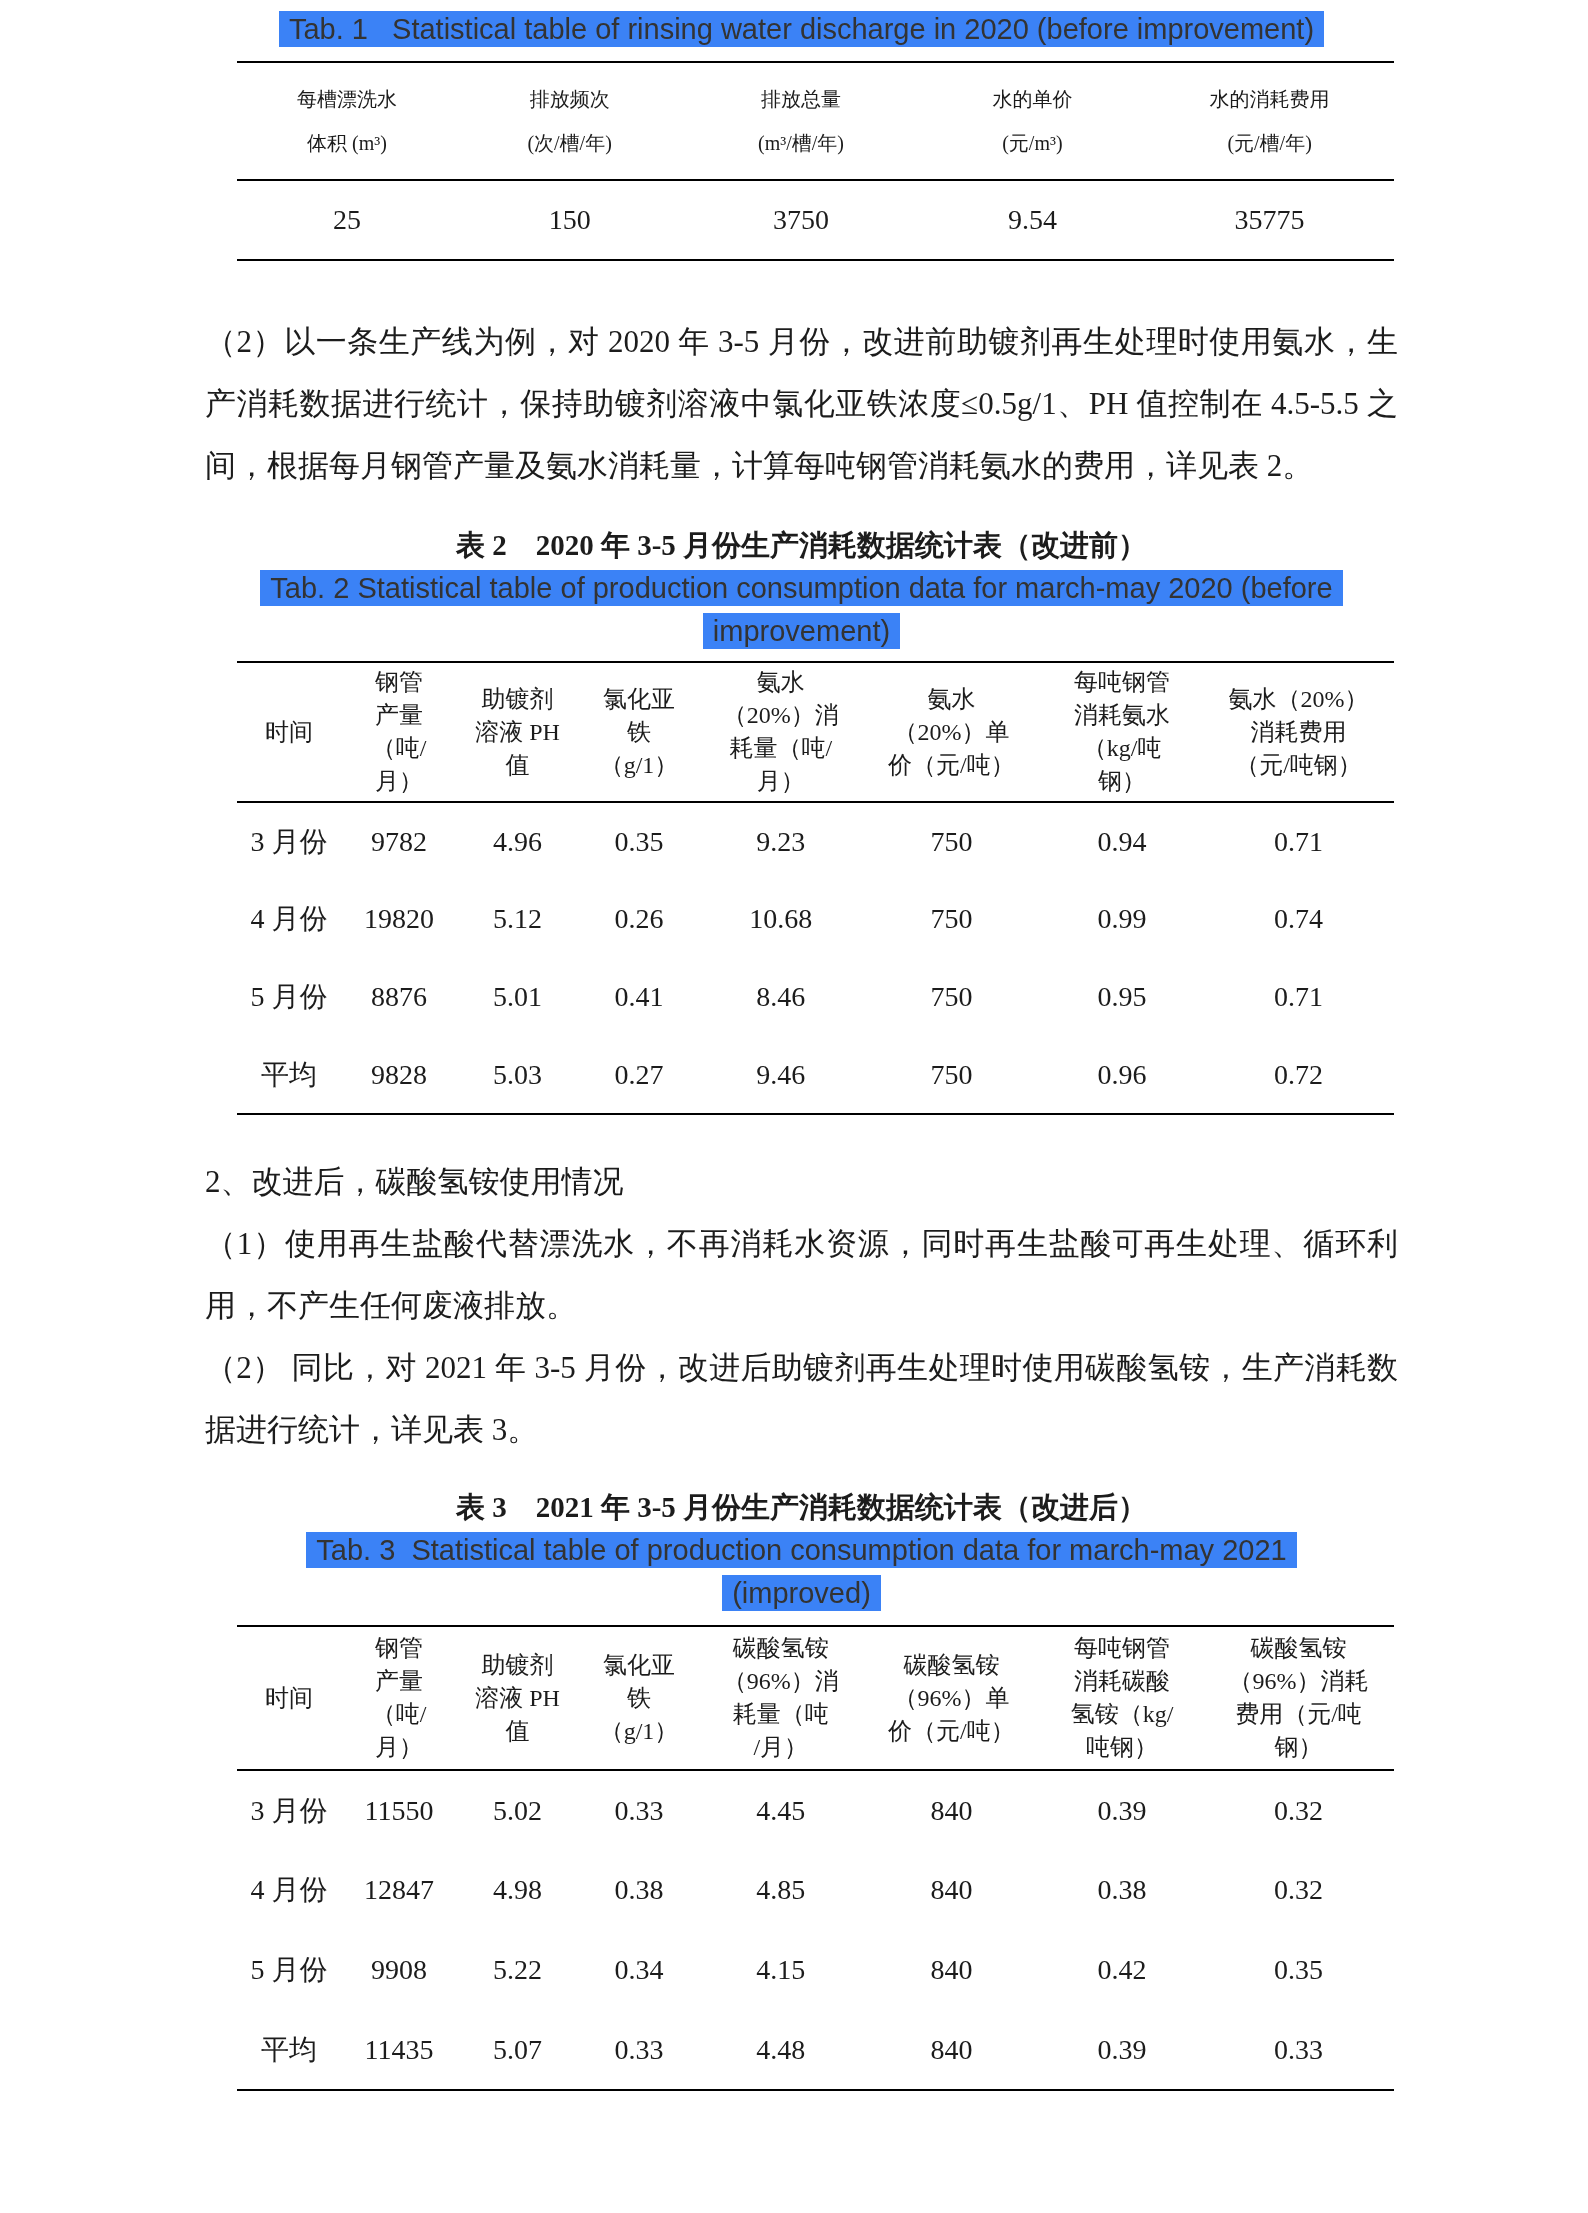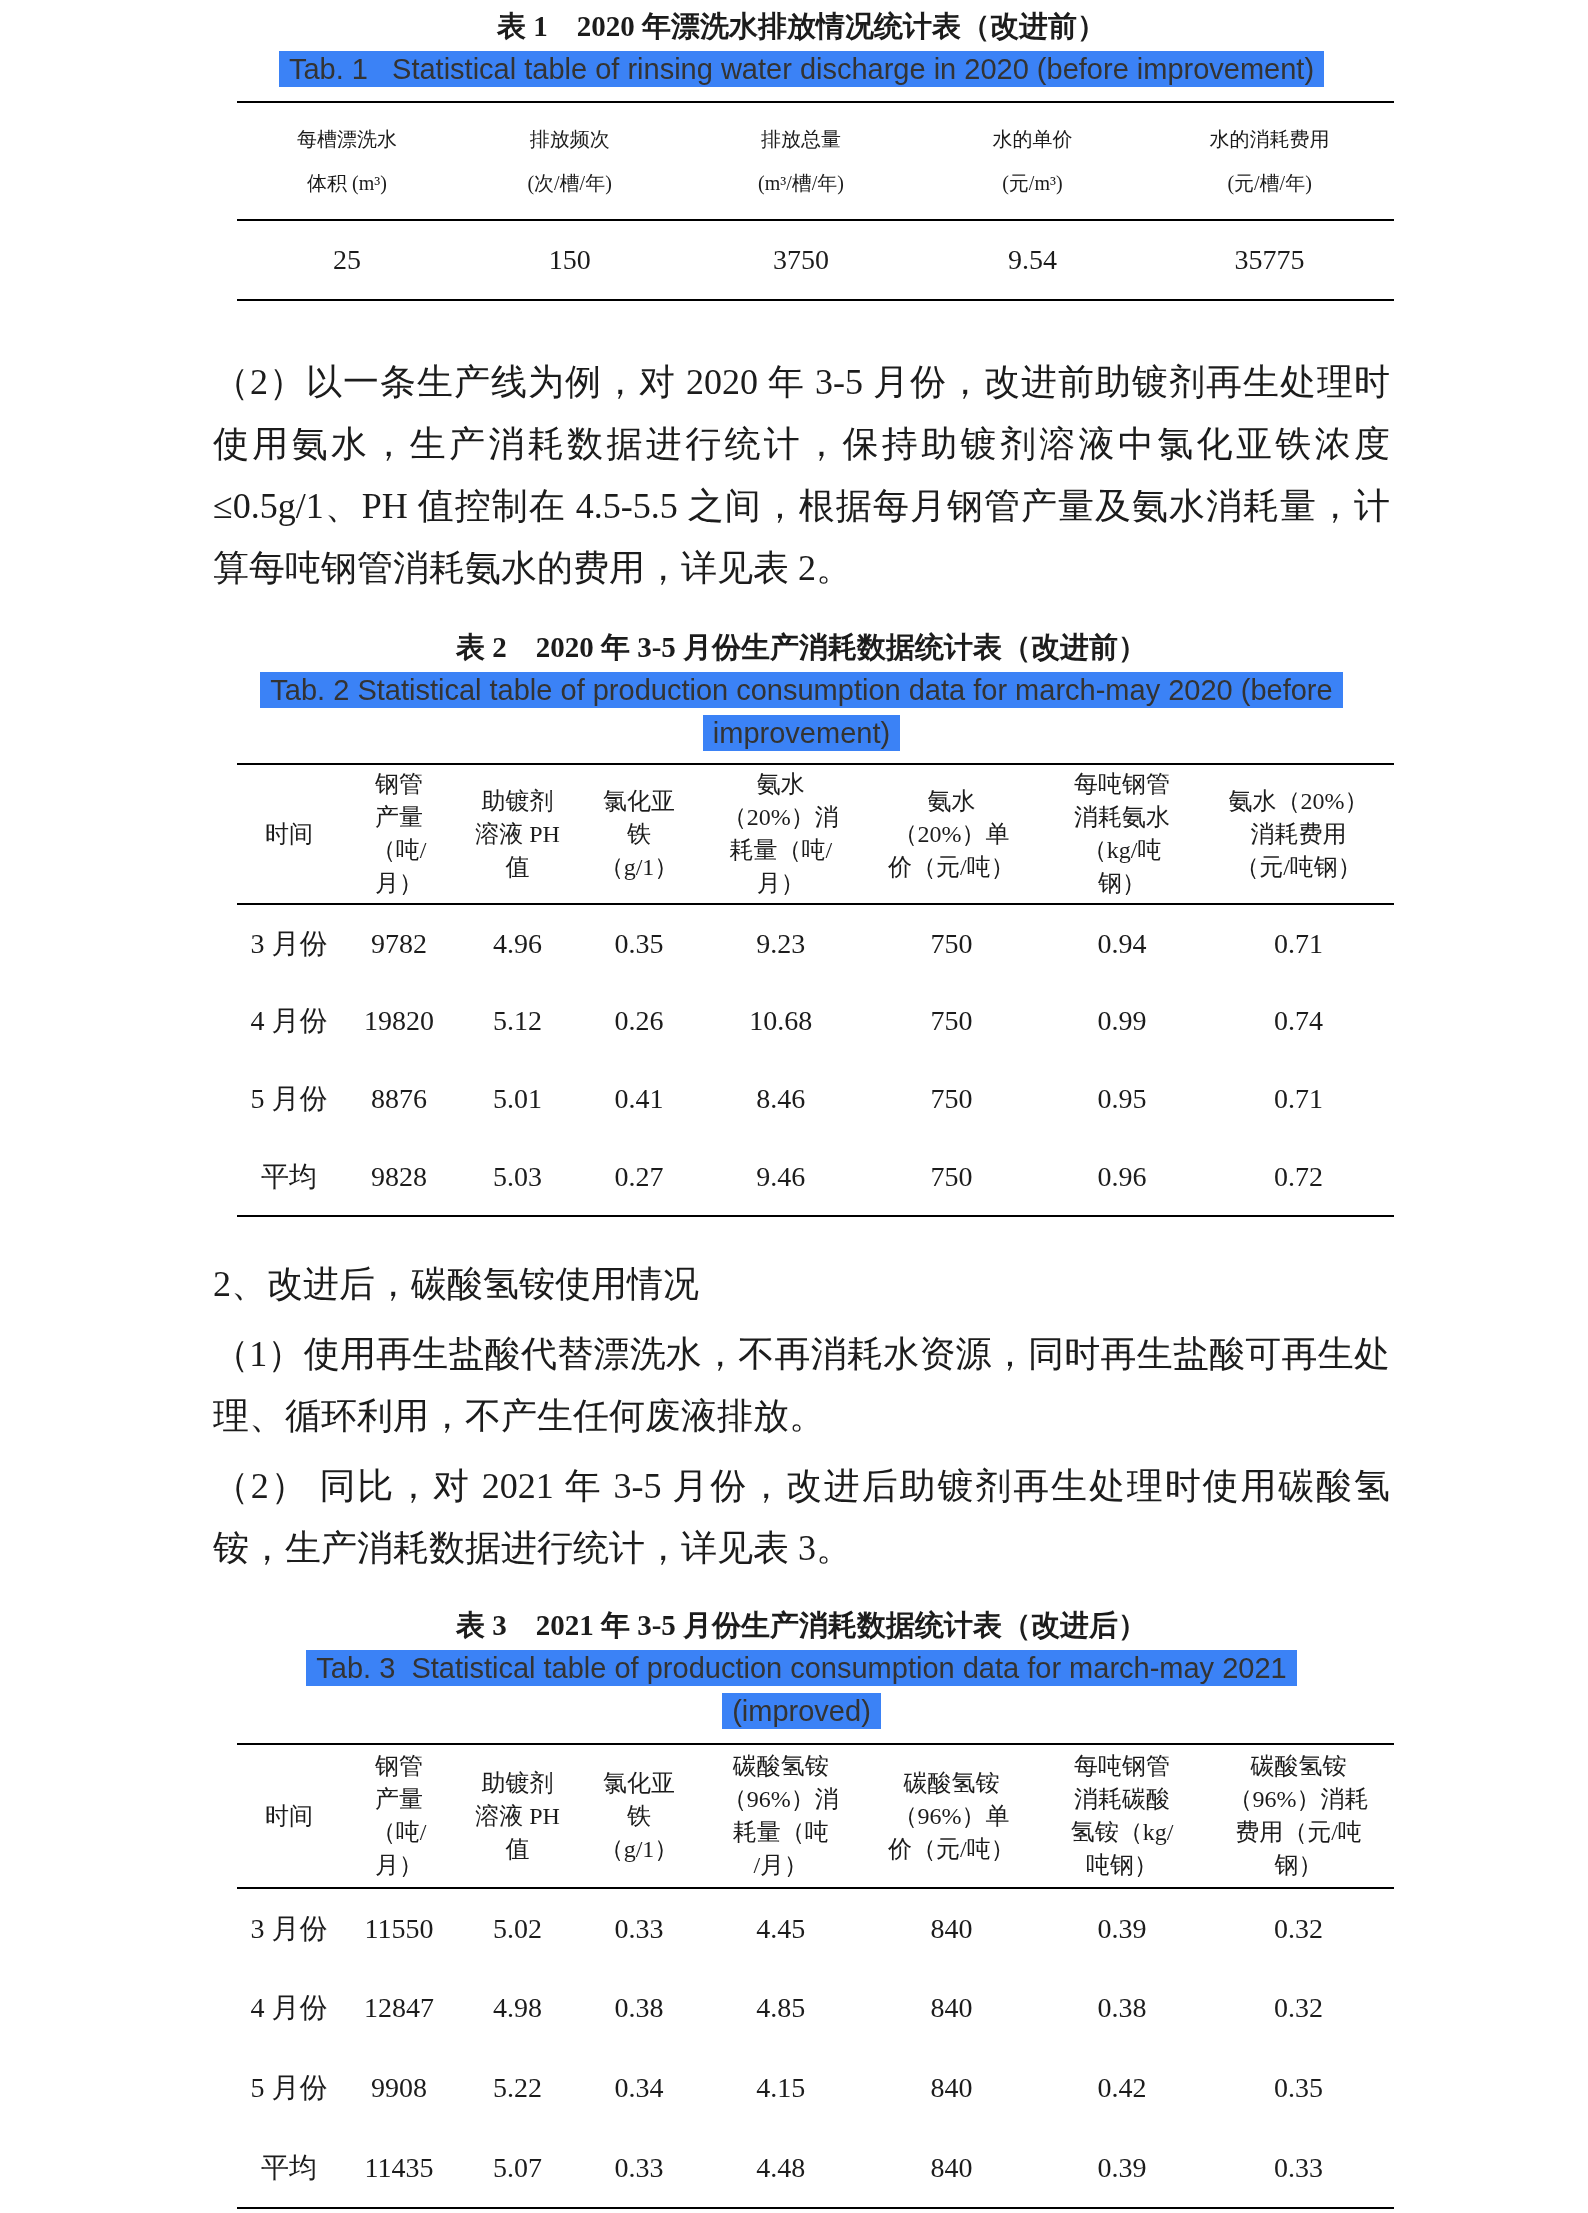--- a/index.html
+++ b/index.html
@@ -31,38 +31,37 @@
   .tbl td{font-size:28px;}
 
   .t1 thead tr{height:118px;} .t1 tbody tr{height:80px;}
   .t1 th{font-size:20px;line-height:44px;}
 
   .t2 thead tr{height:140px;} .t2 tbody tr{height:78px;}
   .t3 thead tr{height:144px;} .t3 tbody tr{height:80px;}
   .t2 th,.t3 th{font-size:24px;line-height:33px;}
 
   .body-p{
-    font-size:36px;line-height:62px;text-align:justify;margin:8px;
+    font-size:31px;line-height:62px;text-align:justify;margin:0;
     white-space:pre-wrap;
   }
 
   .mt-p1{margin-top:50px;}
   .mt-capzh2{margin-top:28px;}
   .mt-tbl{margin-top:10px;}
   .mt-tbl2{margin-top:8px;}
   .mt-sec2{margin-top:36px;}
   .mt-capzh3{margin-top:26px;}
   .mt-capen{margin-top:2px;}
 </style>
 </head>
 <body>
 
 <div class="page">
 
-  <div class="cap-zh">表 1　2020 年漂洗水排放情况统计表（改进前）</div>
   <div class="cap-en mt-capen">
     <span class="hl">Tab. 1   Statistical table of rinsing water discharge in 2020 (before improvement)</span>
   </div>
 
   <table class="tbl t1 mt-tbl">
     <colgroup>
       <col style="width:19%">
         <col style="width:19.5%">
         <col style="width:20.5%">
         <col style="width:19.5%">

